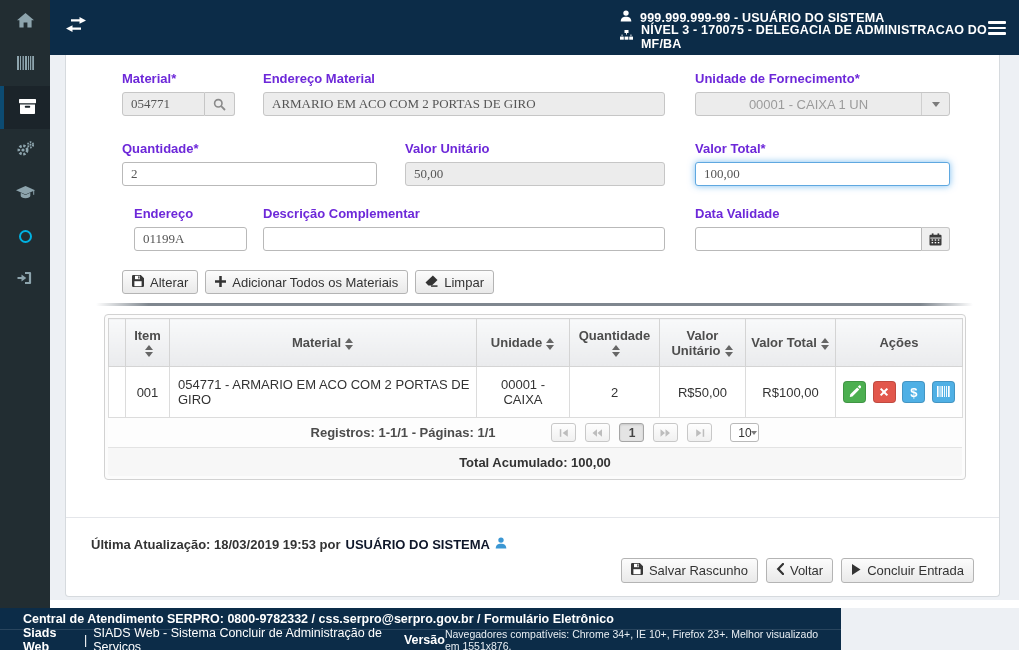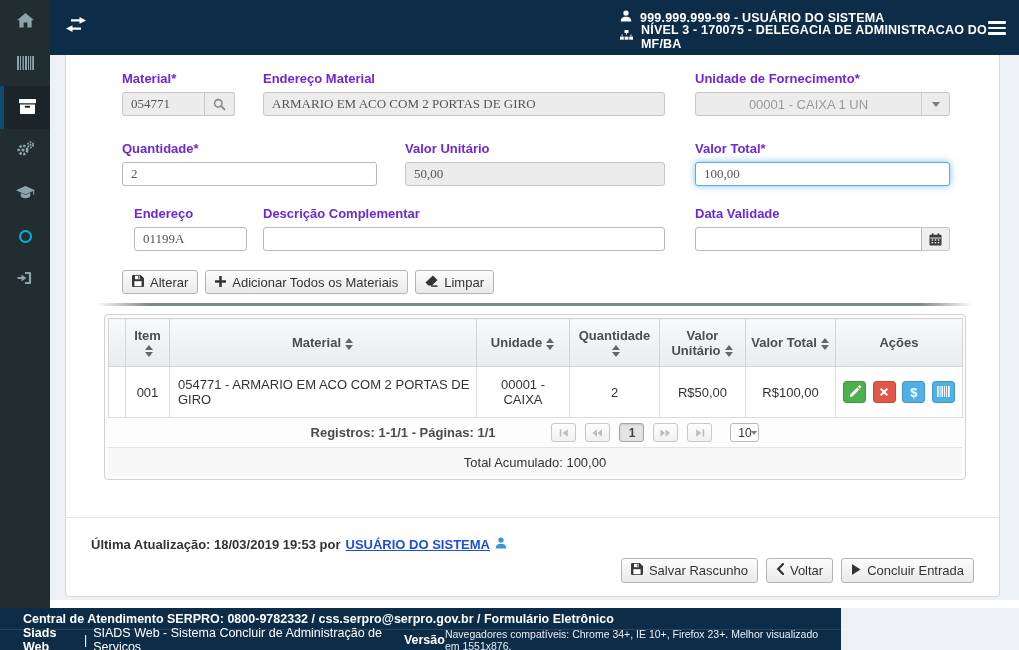--- a/index.html
+++ b/index.html
@@ -74,26 +74,26 @@
   .pg-summary { font-weight:bold; color:#4c4c4c; font-size:13px; }
   .pg-btns { display:flex; gap:9px; margin-left:56px; }
   .pg-btn { width:25px; height:19px; border:1px solid #c8c8c8; border-radius:3px;
             background:linear-gradient(#fefefe,#f0f0f0); display:flex; align-items:center; justify-content:center; }
   .pg-btn.active { background:#e4e4e4; border-color:#a6a6a6; font-weight:bold; font-size:12px; color:#444;
                    box-shadow:inset 0 1px 2px rgba(0,0,0,.12); }
   .pg-size { margin-left:18px; width:29px; height:19px; border:1px solid #b9b9b9; border-radius:3px; background:#fff;
              display:flex; align-items:center; justify-content:center; gap:2px; font-size:12px; color:#333; cursor:pointer; position:relative; overflow:hidden;}
   .pg-size .caret-down { border-left-width:3px; border-right-width:3px; border-top-width:4px; position:absolute; right:1px;}
   .total-row { height:29px; border-top:1px solid #e3e3e3; background:#f7f7f7; display:flex; align-items:center;
-               justify-content:center; font-weight:normal; font-size:13px; color:#333; border-radius:0 0 3px 3px; }
+               justify-content:center; font-weight:bold; font-size:13px; color:#333; border-radius:0 0 3px 3px; }
   
   .panel-hr { position:absolute; left:0; top:462px; width:100%; border-top:1px solid #e4e6ea; }
   .status-line { position:absolute; left:25px; top:482px; font-weight:bold; font-size:13px; color:#333;
                  display:flex; align-items:center; gap:5px; }
-  .status-line .link { color:#1d4ed8; cursor:pointer;text-decoration:underline; }
+  .status-line .link { color:#0f172a; cursor:pointer; }
   .footer-actions { position:absolute; right:25px; top:503px; display:flex; gap:8px; }
   .footer-actions .btn { height:25px; }
   
   .footer { position:absolute; left:0; bottom:0; width:841px; height:42px; background:#0c2c48; color:#fff; z-index:6; }
   .f-line1 { height:21px; display:flex; align-items:center; padding-left:23px; font-weight:bold; font-size:12.5px; }
   .f-line2 { height:21px; display:flex; align-items:center; padding:0 10px 0 23px;
              border-top:1px solid rgba(255,255,255,.12); font-size:12.5px; }
   .f-line2 .sep { margin:0 6px; }
   .f-line2 .version { font-weight:bold; margin-left:14px; }
   .f-line2 .compat { margin-left:auto; font-size:10.5px; color:#e8eef3; }

